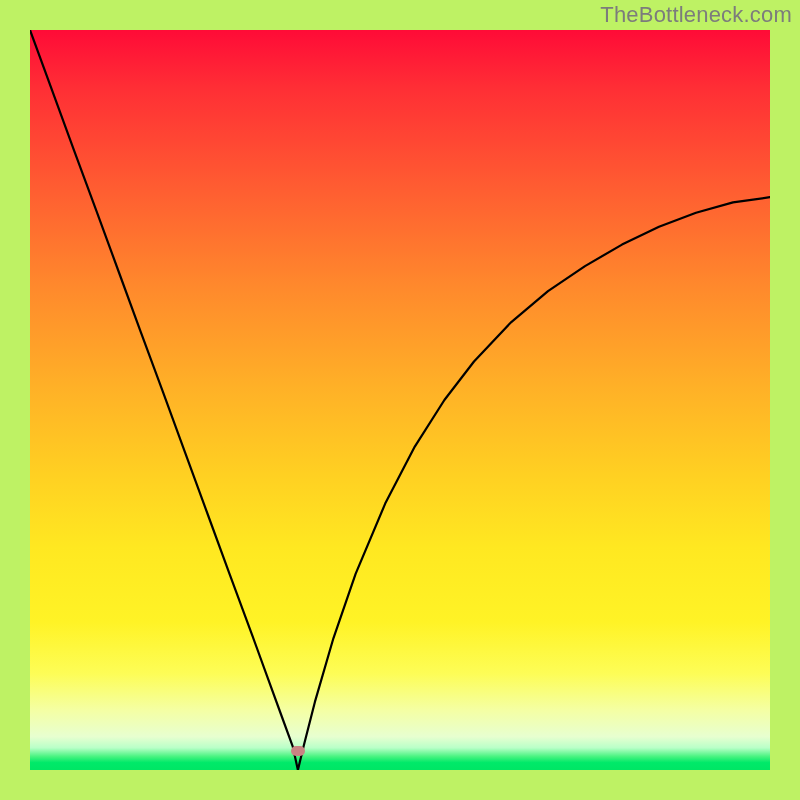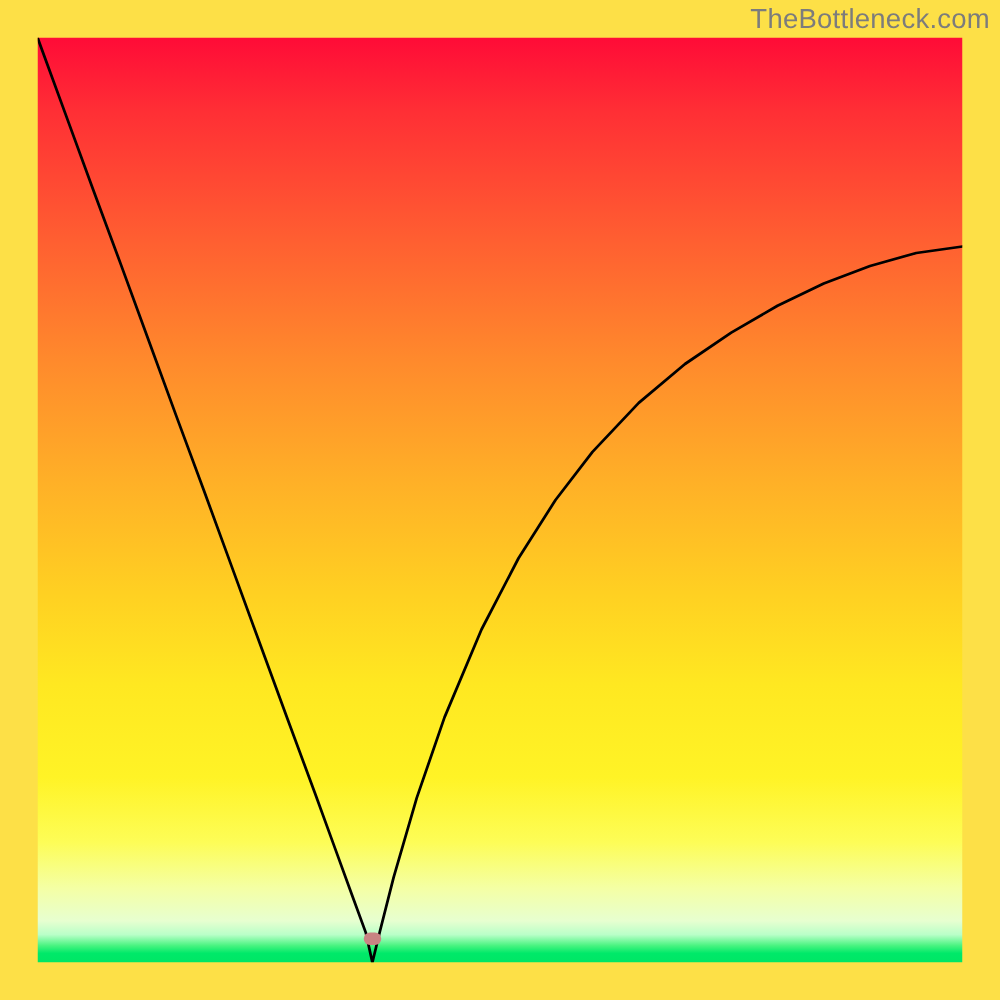--- a/index.html
+++ b/index.html
@@ -10,21 +10,21 @@
     background: #000;
     overflow: hidden;
     font-family: Arial, Helvetica, sans-serif;
   }
   .frame {
     position: absolute;
     top: 0;
     left: 0;
     width: 800px;
     height: 800px;
-    background: #fde047;
+    background: #bef264;
   }
   .plot {
     position: absolute;
     top: 30px;
     left: 30px;
     width: 740px;
     height: 740px;
     overflow: hidden;
   }
   .gradient {

